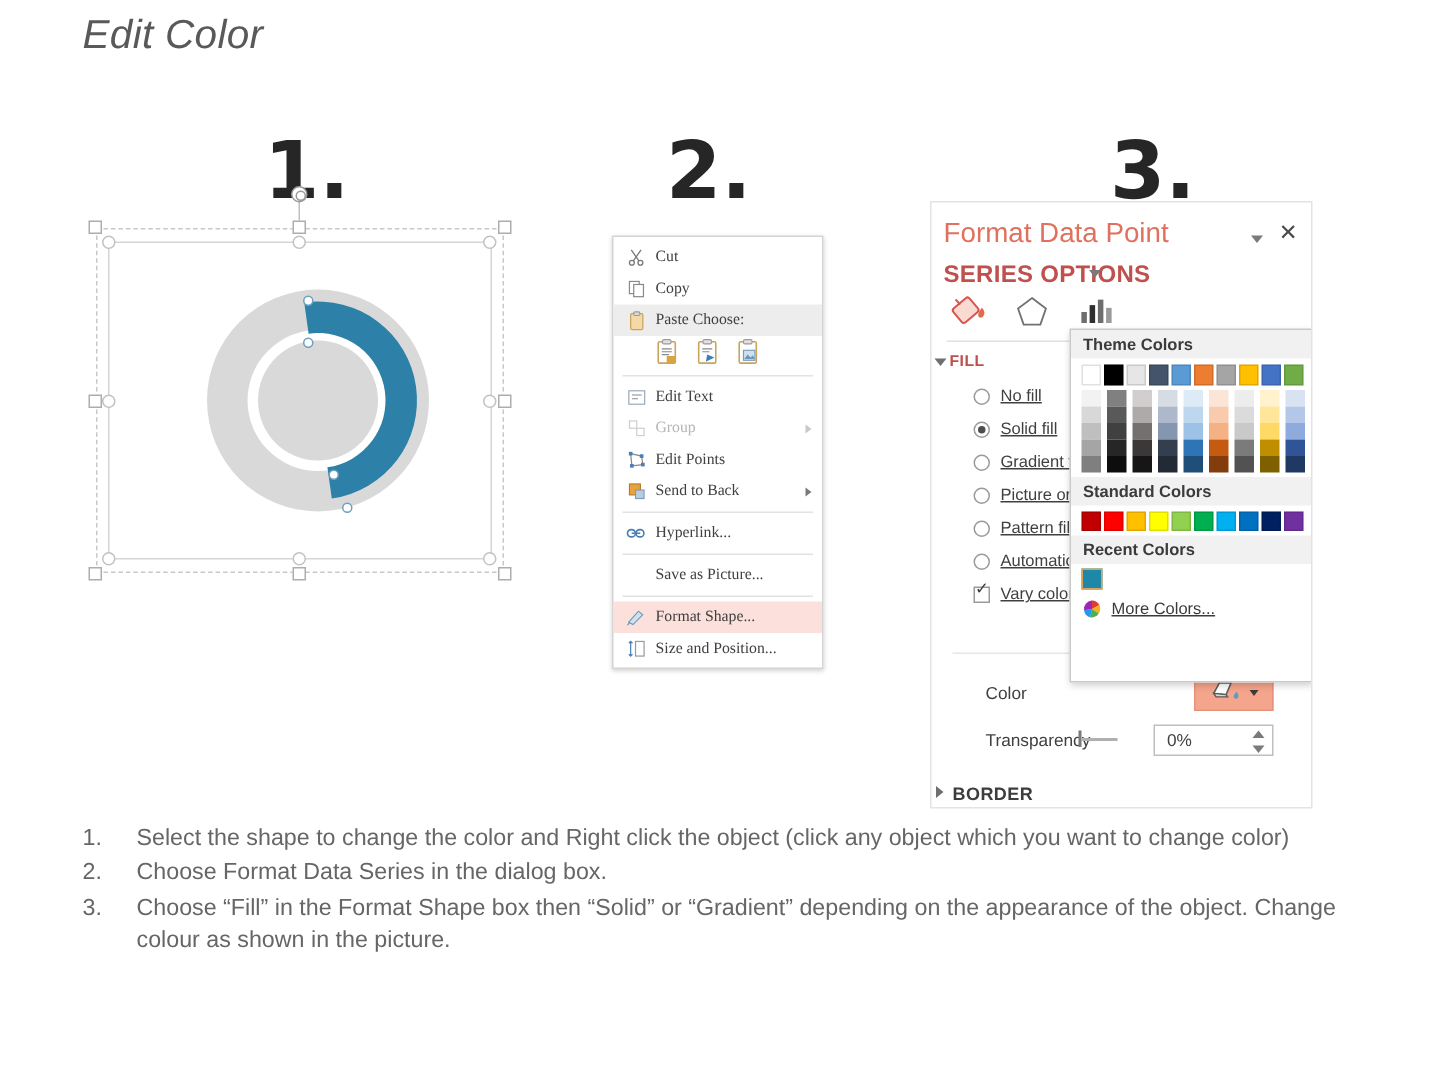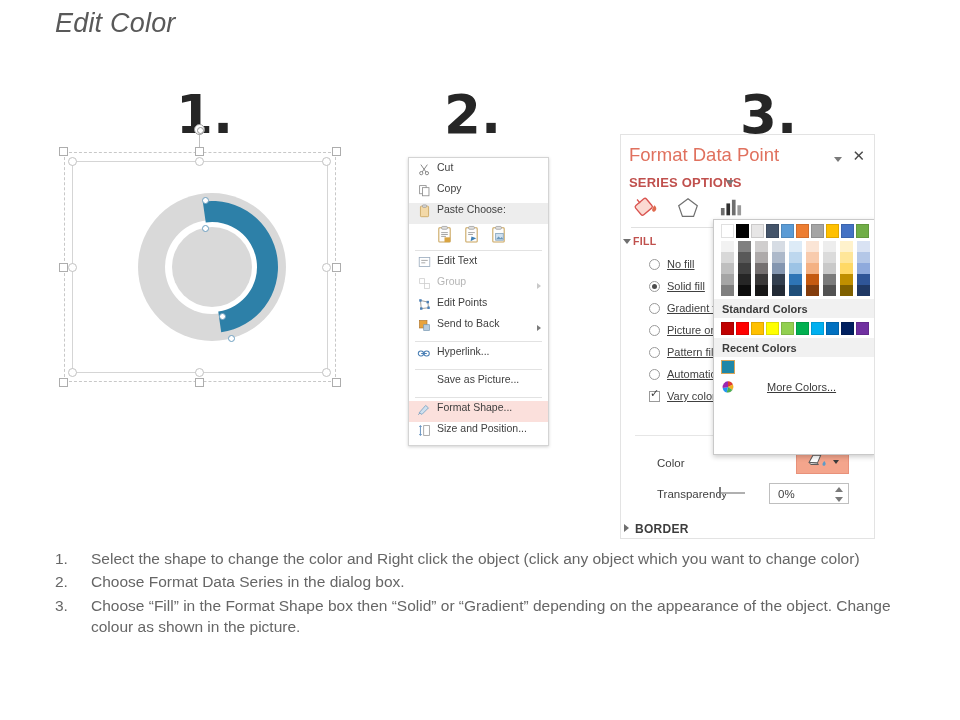--- a/index.html
+++ b/index.html
@@ -89,24 +89,25 @@
   
   .ctx-menu{
     position:absolute; left:408px; top:157px; width:141px;
     background:#ffffff;
     border:1px solid #d4d4d4;
     box-shadow:0 1px 3px rgba(0,0,0,.18);
     padding:3px 0 2px 0;
     font-size:10.5px;
   }
   .ctx-item{
-    display:flex; align-items:flex-start;
+    display:flex; align-items:center;
     height:21px; padding:0 4px 0 4px;
     color:#404040; white-space:nowrap;
     position:relative;
+    font-family:Liberation Serif, serif;
   }
   .ctx-item .ic{
     width:22px; min-width:22px; height:16px;
     display:flex; align-items:center; justify-content:center;
   }
   .ctx-item .lbl{ padding-left:2px; }
   .ctx-item.disabled{ color:#b5b5b5; }
   .ctx-item.hl-gray{ background:#ededed; }
   .ctx-item.hl-pink{ background:#fbe0dc; }
   .ctx-item .arrow{
@@ -135,21 +136,21 @@
     position:absolute; right:32px; top:22px;
     width:0;height:0;border-top:5px solid #7a7a7a;
     border-left:4.5px solid transparent;border-right:4.5px solid transparent;
   }
   .fmt-close{
     position:absolute; right:9px; top:13px; font-size:15px; color:#4a4a4a;
     line-height:1; cursor:default;
   }
   .series-opt{
     position:absolute; left:8px; top:40px;
-    font-size:13px; font-weight:bold; color:#c0504d; letter-spacing:.2px;
+    font-size:16px; font-weight:bold; color:#c0504d; letter-spacing:.2px;
   }
   .series-caret{
     position:absolute; left:105px; top:45px;
     width:0;height:0;border-top:5px solid #7a7a7a;
     border-left:4.5px solid transparent;border-right:4.5px solid transparent;
   }
   .tabrow{ position:absolute; left:10px; top:58px; width:235px; height:34px; }
   .tabrow .tb{ position:absolute; top:0; }
   .tab-underline{
     position:absolute; left:10px; top:92px; width:235px; height:1px;
@@ -251,21 +252,21 @@
   .sw-grid{ padding:4px 0 3px 7px; }
   .sw-row{ display:flex; gap:2px; }
   .sw{ width:13px; height:13px; border:1px solid rgba(0,0,0,.12); }
   .sw.topc{ height:14px; }
   .sw.shade{ border:none; width:13px; height:11px; }
   .sw-col{ display:flex; flex-direction:column; }
   .recent-wrap{ padding:3px 0 2px 7px; }
   .sw-recent{ width:14px; height:14px; border:1px solid #d6a55b; }
   .dd-item{
     display:flex; align-items:center; height:21px; padding-left:7px;
-    font-size:11px; color:#3b3b3b;gap:26px;
+    font-size:11px; color:#3b3b3b;
   }
   .dd-item .di{ width:20px; display:flex; align-items:center; }
 
   
   .instr{
     position:absolute; left:55px; top:548px; width:845px;
     font-size:15.5px; color:#666666; line-height:1.38;
   }
   .instr-row{ display:flex; margin-bottom:2px; }
   .instr-no{ width:36px; min-width:36px; }
@@ -576,20 +577,21 @@
     <span class="spin-arrows">
       <i class="up"></i>
       <i class="dn"></i>
     </span>
   </div>
 
   <div class="border-tri"></div>
   <div class="border-hdr">BORDER</div>
 
   <div class="color-dd">
+    <div class="dd-hdr">Theme Colors</div>
     <div class="sw-grid">
       <div class="sw-row" id="theme-top-row">
           <span class="sw topc" style="background: rgb(255, 255, 255);"></span>
           <span class="sw topc" style="background: rgb(0, 0, 0);"></span>
           <span class="sw topc" style="background: rgb(231, 230, 230);"></span>
           <span class="sw topc" style="background: rgb(68, 84, 106);"></span>
           <span class="sw topc" style="background: rgb(91, 155, 213);"></span>
           <span class="sw topc" style="background: rgb(237, 125, 49);"></span>
           <span class="sw topc" style="background: rgb(165, 165, 165);"></span>
           <span class="sw topc" style="background: rgb(255, 192, 0);"></span>

